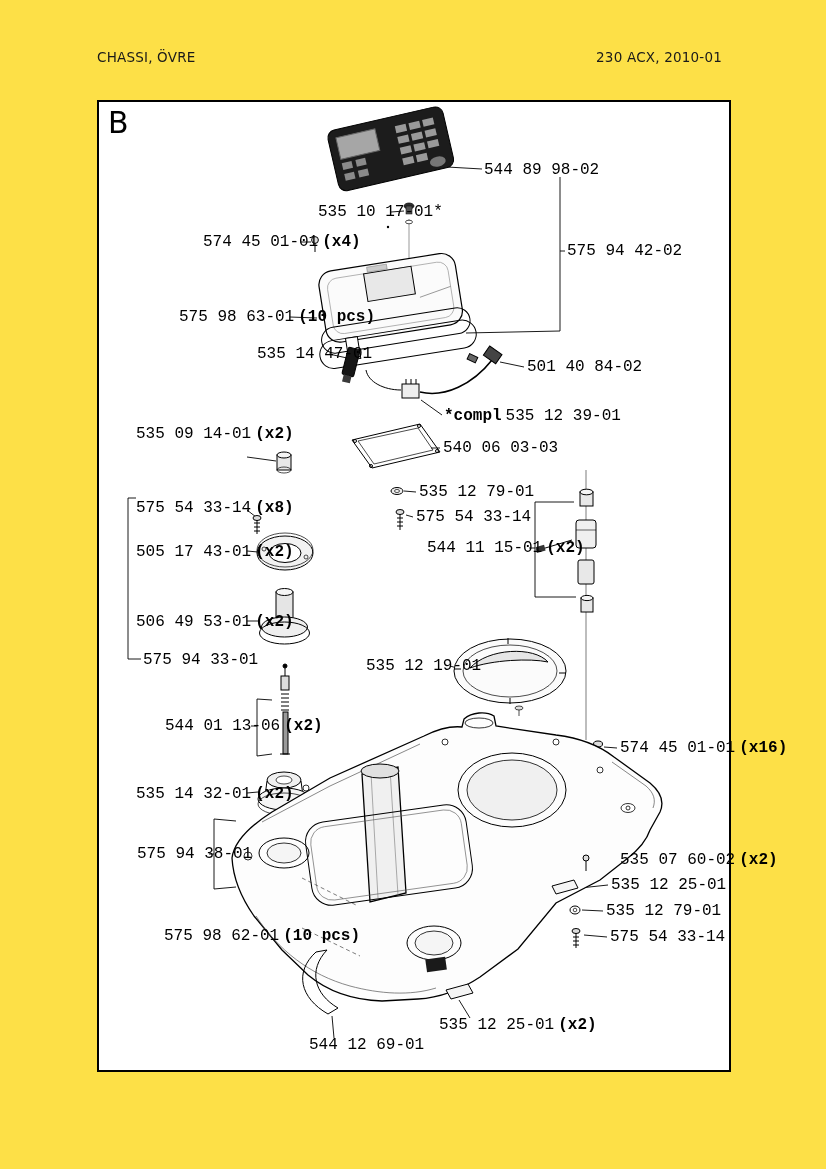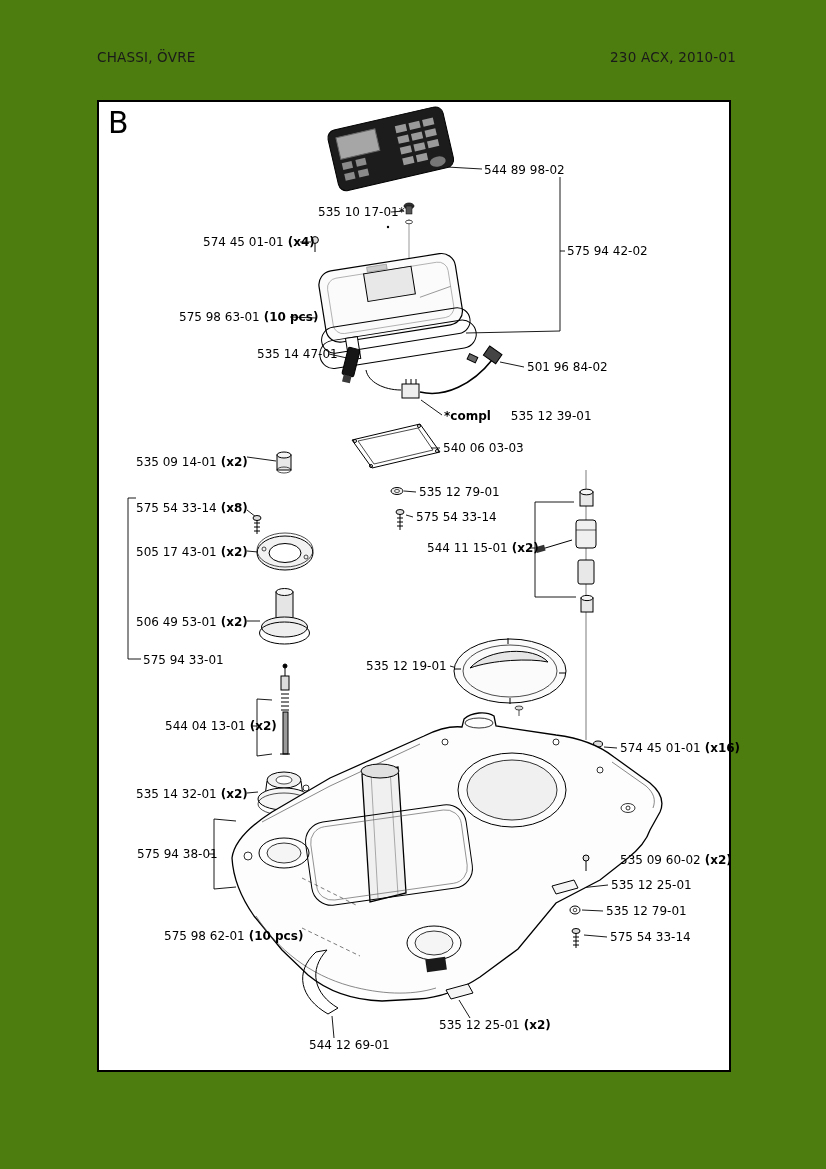--- a/index.html
+++ b/index.html
@@ -2,35 +2,35 @@
 <html><head>
 <meta charset="utf-8">
 <style>
   * { margin:0; padding:0; box-sizing:border-box; }
   html,body { background:#ffffff; }
   body {
     width:826px; height:1169px; position:relative;
     font-family:"DejaVu Sans","Liberation Sans",sans-serif;
     color:#111;
   }
-  .page { position:absolute; inset:0; background:#4d7c0f; overflow:hidden; }
+  .page { position:absolute; inset:0; background:#fde047; overflow:hidden; }
   .hdr { position:absolute; top:49px; font-size:13.5px; color:#1a1a1a; letter-spacing:.2px; }
   .hdr-left { left:97px; }
-  .hdr-right { right:90px; }
+  .hdr-right { right:104px; }
   .frame {
     position:absolute; left:97px; top:100px; width:634px; height:972px;
     border:2.2px solid #000; background:#fff;
   }
   .section-b { position:absolute; left:108px; top:105px; font-size:30px; color:#000; }
   svg.diagram { position:absolute; left:0; top:0; }
   .part-label {
-    position:absolute; font-size:12px; line-height:13px; color:#000; white-space:nowrap;
+    position:absolute; font-size:16px; line-height:13px; color:#000; white-space:nowrap;font-family:Liberation Mono, monospace;
   }
   .part-label .qty:not(:empty) { margin-left:4px; font-weight:bold;text-align:center; }
-  .part-label .pre:not(:empty) { margin-right:20px; font-weight:bold; }
+  .part-label .pre:not(:empty) { margin-right:4px; font-weight:bold; }
 </style>
 </head>
 <body>
 
 <div class="page">
 
   <div class="hdr hdr-left">CHASSI, ÖVRE</div>
   <div class="hdr hdr-right">230 ACX, 2010-01</div>
 
   <div class="frame"></div>
@@ -306,37 +306,37 @@
       <line x1="328" y1="1014" x2="338" y2="1008"></line>
     </g>
   </svg>
 
   <div class="part-label" style="left:484px;top:164px"><span class="pre"></span><span>544 89 98-02</span><span class="qty"></span></div>
   <div class="part-label" style="left:318px;top:206px"><span class="pre"></span><span>535 10 17-01*</span><span class="qty"></span></div>
   <div class="part-label" style="left:203px;top:236px"><span class="pre"></span><span>574 45 01-01</span><span class="qty">(x4)</span></div>
   <div class="part-label" style="left:567px;top:245px"><span class="pre"></span><span>575 94 42-02</span><span class="qty"></span></div>
   <div class="part-label" style="left:179px;top:311px"><span class="pre"></span><span>575 98 63-01</span><span class="qty">(10 pcs)</span></div>
   <div class="part-label" style="left:257px;top:348px"><span class="pre"></span><span>535 14 47-01</span><span class="qty"></span></div>
-  <div class="part-label" style="left:527px;top:361px"><span class="pre"></span><span>501 96 84-02</span><span class="qty"></span></div>
+  <div class="part-label" style="left:527px;top:361px"><span class="pre"></span><span>501 40 84-02</span><span class="qty"></span></div>
   <div class="part-label" style="left:444px;top:410px"><span class="pre">*compl</span><span>535 12 39-01</span><span class="qty"></span></div>
   <div class="part-label" style="left:443px;top:442px"><span class="pre"></span><span>540 06 03-03</span><span class="qty"></span></div>
-  <div class="part-label" style="left:136px;top:456px"><span class="pre"></span><span>535 09 14-01</span><span class="qty">(x2)</span></div>
+  <div class="part-label" style="left:136px;top:428px"><span class="pre"></span><span>535 09 14-01</span><span class="qty">(x2)</span></div>
   <div class="part-label" style="left:419px;top:486px"><span class="pre"></span><span>535 12 79-01</span><span class="qty"></span></div>
   <div class="part-label" style="left:136px;top:502px"><span class="pre"></span><span>575 54 33-14</span><span class="qty">(x8)</span></div>
   <div class="part-label" style="left:416px;top:511px"><span class="pre"></span><span>575 54 33-14</span><span class="qty"></span></div>
   <div class="part-label" style="left:136px;top:546px"><span class="pre"></span><span>505 17 43-01</span><span class="qty">(x2)</span></div>
   <div class="part-label" style="left:427px;top:542px"><span class="pre"></span><span>544 11 15-01</span><span class="qty">(x2)</span></div>
   <div class="part-label" style="left:136px;top:616px"><span class="pre"></span><span>506 49 53-01</span><span class="qty">(x2)</span></div>
   <div class="part-label" style="left:143px;top:654px"><span class="pre"></span><span>575 94 33-01</span><span class="qty"></span></div>
   <div class="part-label" style="left:366px;top:660px"><span class="pre"></span><span>535 12 19-01</span><span class="qty"></span></div>
-  <div class="part-label" style="left:165px;top:720px"><span class="pre"></span><span>544 04 13-01</span><span class="qty">(x2)</span></div>
+  <div class="part-label" style="left:165px;top:720px"><span class="pre"></span><span>544 01 13-06</span><span class="qty">(x2)</span></div>
   <div class="part-label" style="left:620px;top:742px"><span class="pre"></span><span>574 45 01-01</span><span class="qty">(x16)</span></div>
   <div class="part-label" style="left:136px;top:788px"><span class="pre"></span><span>535 14 32-01</span><span class="qty">(x2)</span></div>
   <div class="part-label" style="left:137px;top:848px"><span class="pre"></span><span>575 94 38-01</span><span class="qty"></span></div>
-  <div class="part-label" style="left:620px;top:854px"><span class="pre"></span><span>535 09 60-02</span><span class="qty">(x2)</span></div>
+  <div class="part-label" style="left:620px;top:854px"><span class="pre"></span><span>535 07 60-02</span><span class="qty">(x2)</span></div>
   <div class="part-label" style="left:611px;top:879px"><span class="pre"></span><span>535 12 25-01</span><span class="qty"></span></div>
   <div class="part-label" style="left:606px;top:905px"><span class="pre"></span><span>535 12 79-01</span><span class="qty"></span></div>
   <div class="part-label" style="left:610px;top:931px"><span class="pre"></span><span>575 54 33-14</span><span class="qty"></span></div>
   <div class="part-label" style="left:164px;top:930px"><span class="pre"></span><span>575 98 62-01</span><span class="qty">(10 pcs)</span></div>
   <div class="part-label" style="left:439px;top:1019px"><span class="pre"></span><span>535 12 25-01</span><span class="qty">(x2)</span></div>
   <div class="part-label" style="left:309px;top:1039px"><span class="pre"></span><span>544 12 69-01</span><span class="qty"></span></div>
 
 </div>
 
 </body></html>

